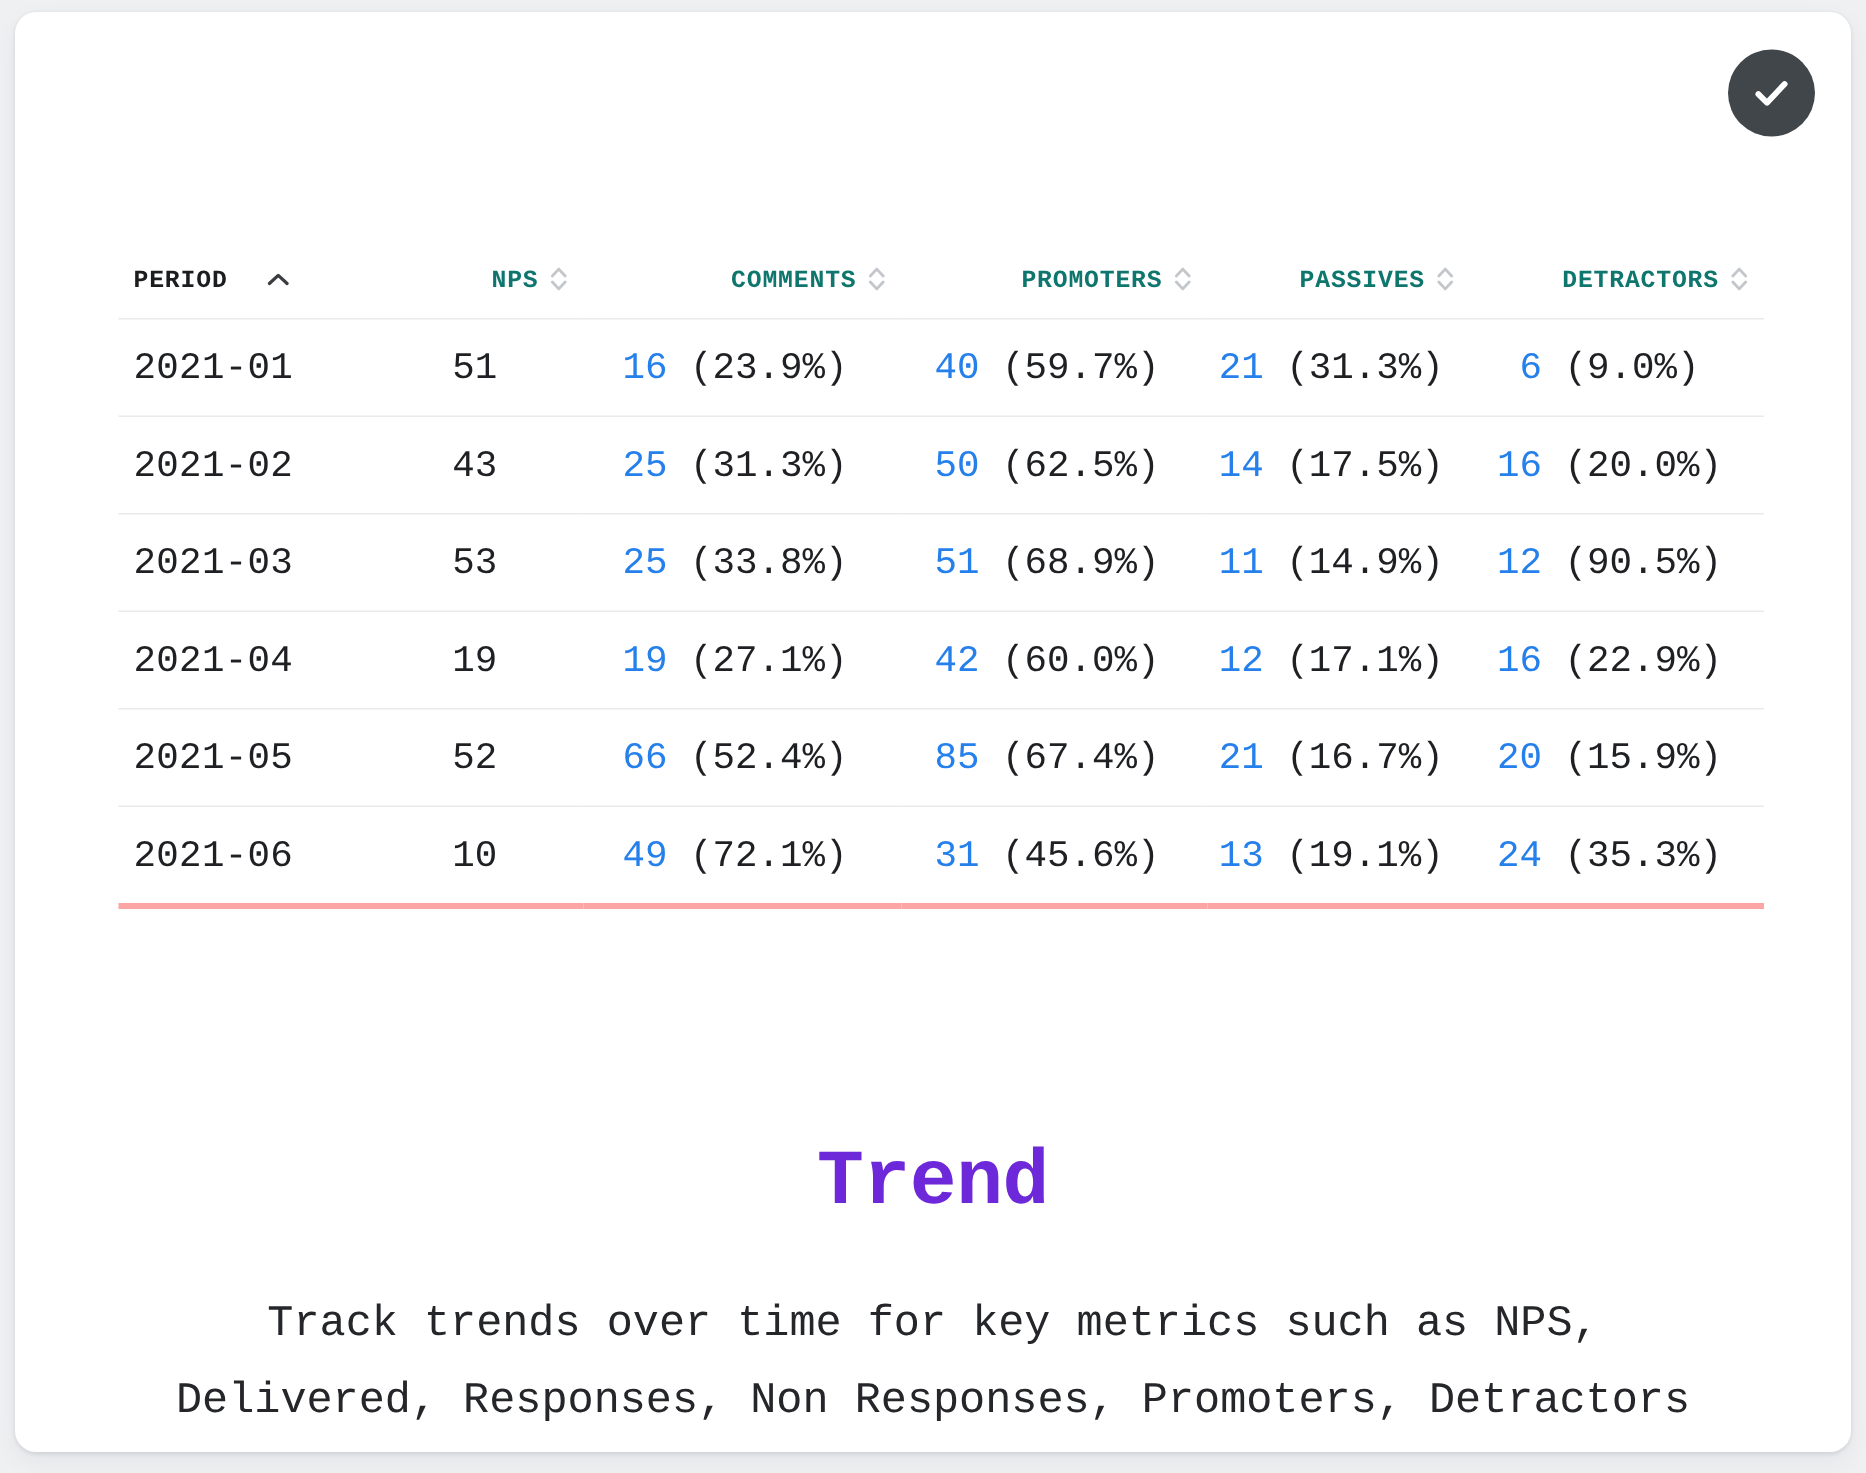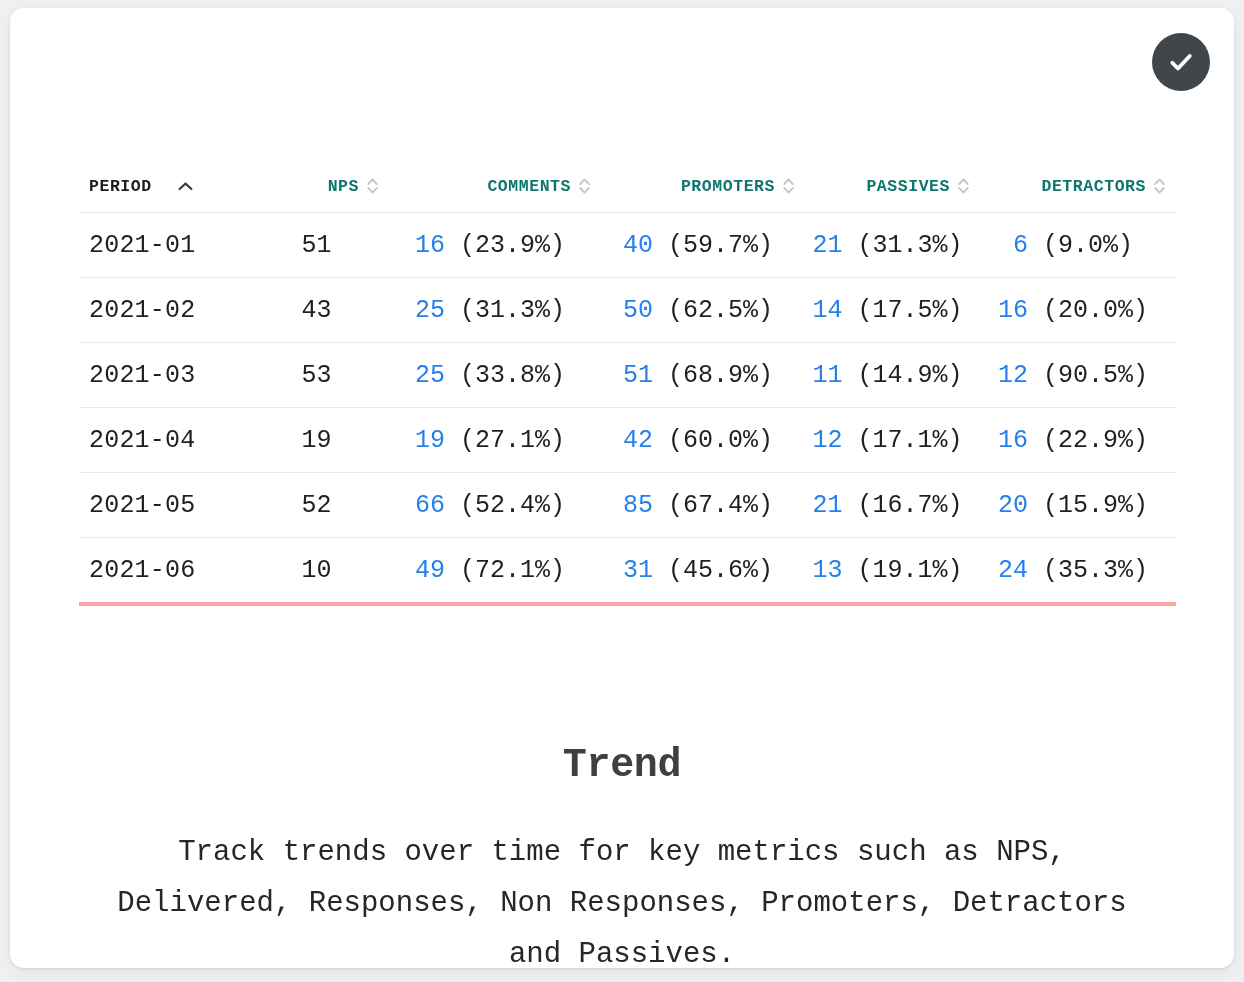--- a/index.html
+++ b/index.html
@@ -123,24 +123,24 @@
   .footer-block {
     position: absolute;
     left: 0;
     right: 0;
     top: 735px;
     text-align: center;
     padding: 0 56px;
     box-sizing: border-box;
   }
   .trend-title {
-    font-size: 40px;
+    font-size: 52px;
     font-weight: bold;
-    color: #404040;
-    margin: 0;
+    color: #6d28d9;
+    margin: 16px;
     letter-spacing: -0.3px;
   }
   .trend-desc {
     margin: 39px auto 0;
     max-width: 1030px;
     font-size: 29px;
     line-height: 51px;
     color: #24262a;
   }
 </style>

